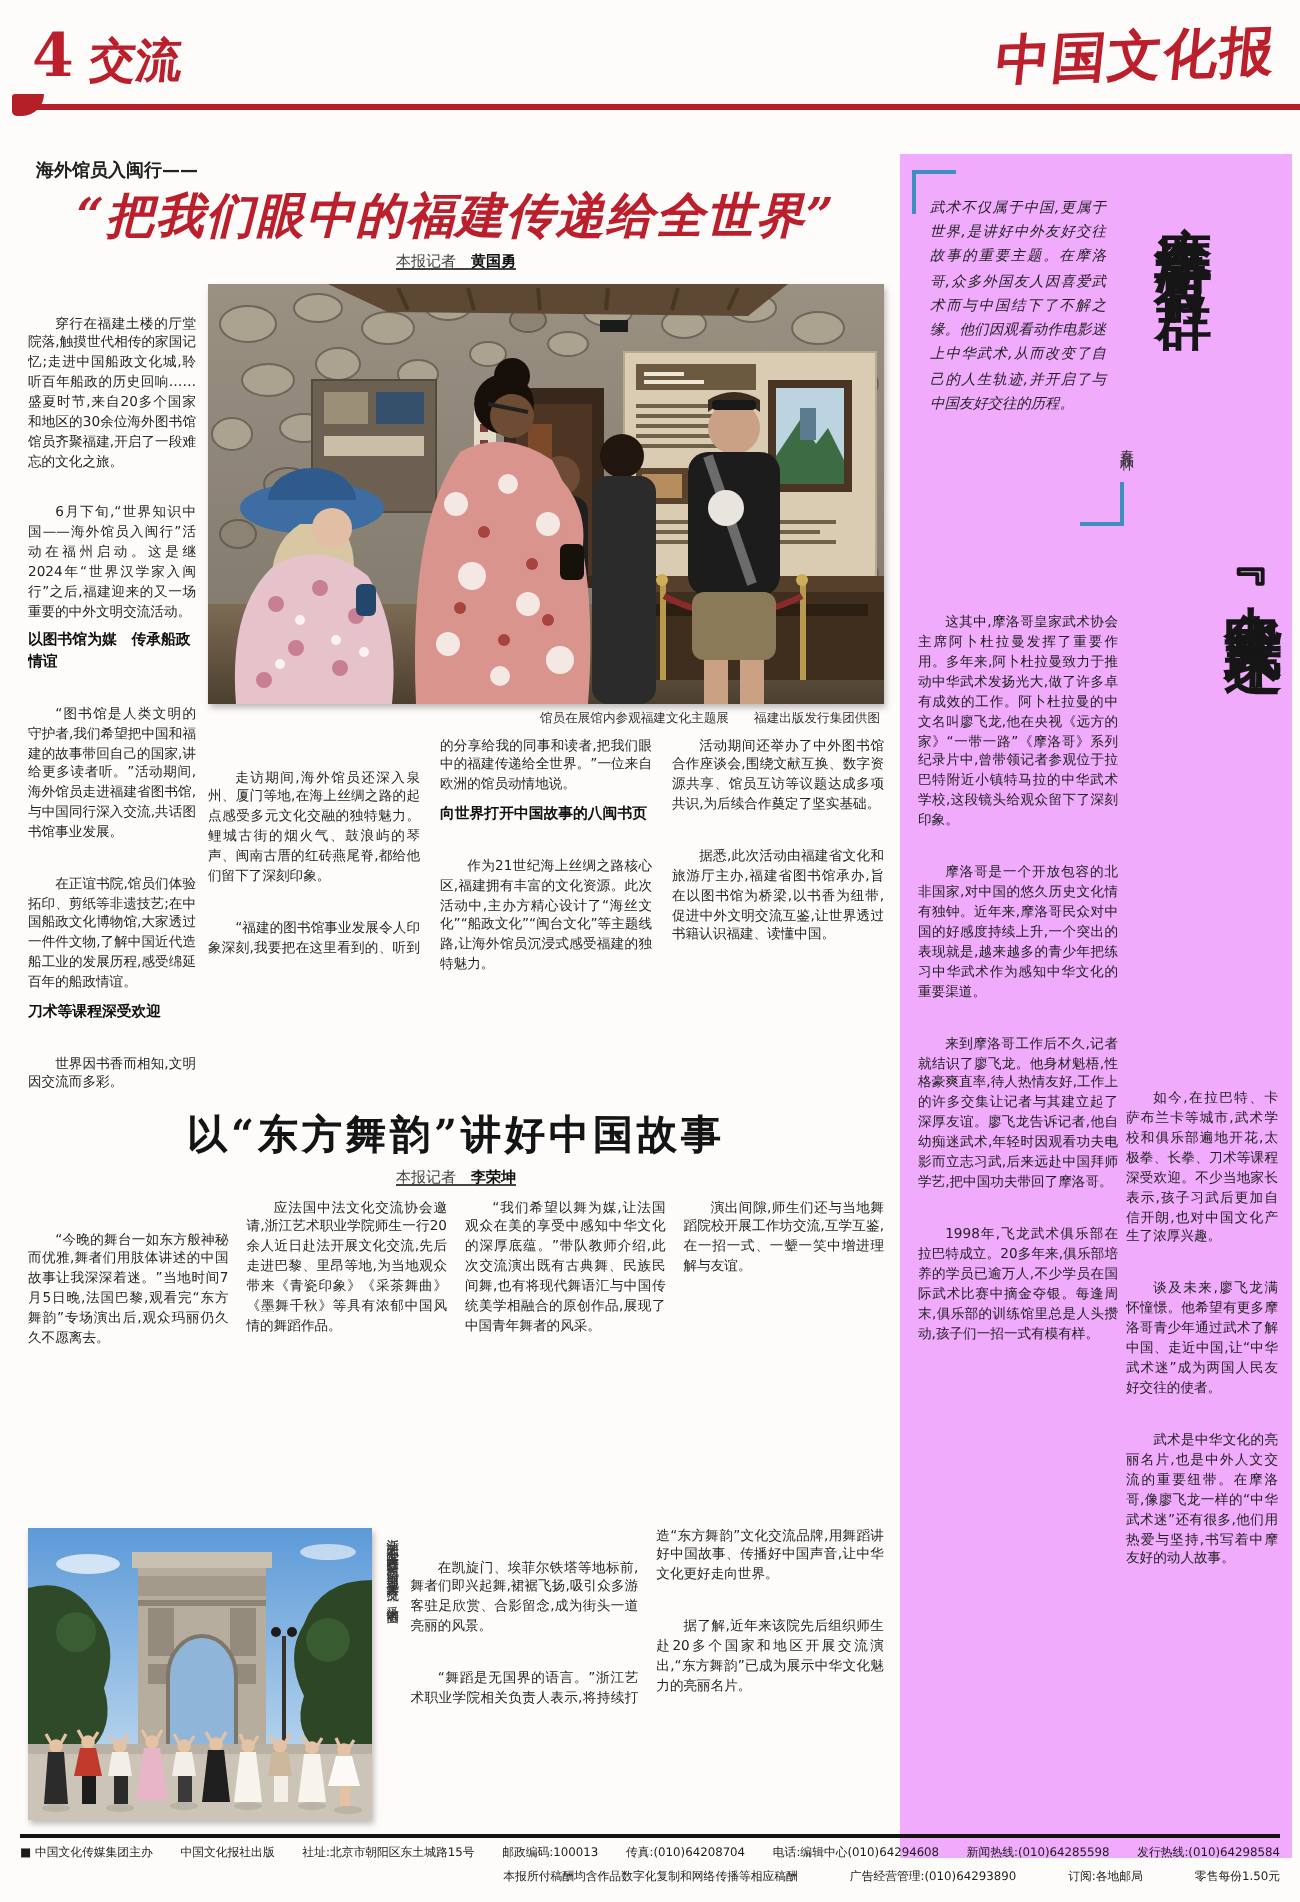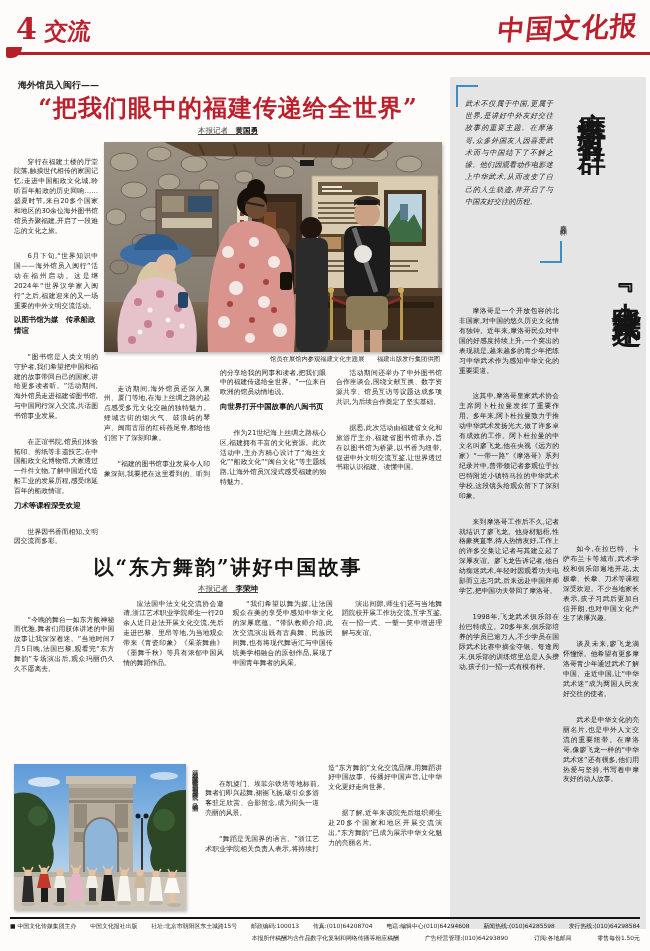--- a/index.html
+++ b/index.html
@@ -17,42 +17,42 @@
   .mh-right{position:absolute;right:150px;top:12px;text-align:right;font-size:6.5px;line-height:1.6;color:#3a3a3a;}
   .brand{position:absolute;right:12px;top:10px;font-family:"DejaVu Serif","Liberation Serif",serif;
     font-size:27px;font-weight:900;color:#bc1f2c;transform:rotate(-2deg) skewX(-8deg);letter-spacing:1px;}
   .red-rule{position:absolute;left:10px;right:0;top:52px;height:3px;background:#b51f27;}
   .red-rule::before{content:"";position:absolute;left:-4px;top:-5px;width:16px;height:11px;background:#b51f27;border-radius:2px 0 14px 3px;}
   
   .main{position:absolute;top:77px;left:14px;width:622px;height:852px;display:flex;gap:8px;}
   .left-zone{width:428px;position:relative;}
   
   .kicker{font-size:9px;font-weight:bold;color:#222;margin:2px 0 2px 4px;}
-  .headline1{font-family:"DejaVu Serif","Liberation Serif",serif;font-size:24px;font-weight:900;color:#bc1f2c;text-align:center;letter-spacing:1px;margin:2px 0 4px;line-height:1.15;}
+  .headline1{font-family:"DejaVu Serif","Liberation Serif",serif;font-size:24px;font-weight:900;color:#bc1f2c;text-align:center;letter-spacing:1px;margin:2px 0 4px;line-height:1.15;font-style:italic;}
   .byline{font-size:7.5px;text-align:center;color:#444;margin-bottom:6px;text-decoration:underline;}
   .byline b{color:#111;}
   .a1-row{display:flex;gap:6px;}
   .narrow-col{width:84px;height:402px;overflow:hidden;font-size:6.8px;line-height:1.45;text-align:justify;}
   p.np{margin:16px 0 1px;text-indent:2em;}
   .subhead{font-weight:bold;font-size:7.4px;text-align:left;margin:4px 0;color:#111;}
   .photo-stack{width:338px;}
   .photo-frame{width:338px;height:210px;background:#888;box-shadow:1px 2px 3px rgba(0,0,0,.25);}
   .photo-frame svg{display:block;}
   .caption1{font-size:6.3px;color:#333;text-align:right;margin:3px 2px 5px 0;}
   .cols3{column-count:3;column-gap:10px;height:168px;overflow:hidden;font-size:6.8px;line-height:1.45;text-align:justify;}
   
   .article2{margin-top:10px;}
   .headline2{font-family:"DejaVu Serif","Liberation Serif",serif;font-size:20px;font-weight:900;color:#141414;text-align:center;letter-spacing:2px;margin:0 0 3px;}
   .cols4{column-count:4;column-gap:9px;height:158px;overflow:hidden;font-size:6.8px;line-height:1.45;text-align:justify;margin-top:4px;}
   .a2-bottom{display:flex;gap:5px;margin-top:6px;}
   .photo2-frame{width:172px;height:146px;box-shadow:1px 2px 3px rgba(0,0,0,.25);}
   .vcap{writing-mode:vertical-rl;text-orientation:upright;font-size:6.2px;line-height:1.5;height:146px;color:#333;letter-spacing:1px;}
   .cols2{column-count:2;column-gap:9px;height:146px;overflow:hidden;flex:1;font-size:6.8px;line-height:1.45;text-align:justify;}
   
-  .panel{width:196px;height:852px;background:#e5e5e5;position:relative;flex-shrink:0;}
+  .panel{width:196px;height:852px;background:#f0abfc;position:relative;flex-shrink:0;}
   .quote-box{position:absolute;left:6px;top:8px;width:106px;height:178px;padding:13px 9px;box-sizing:border-box;
     font-size:7.2px;line-height:1.7;font-style:italic;color:#1f1f1f;text-align:justify;}
   .corner{position:absolute;width:20px;height:20px;}
   .corner.tl{left:0;top:0;border-top:2.5px solid #3d8ec2;border-left:2.5px solid #3d8ec2;}
   .corner.br{right:0;bottom:0;border-bottom:2.5px solid #3d8ec2;border-right:2.5px solid #3d8ec2;}
   .v-title{writing-mode:vertical-rl;text-orientation:upright;font-family:"DejaVu Serif","Liberation Serif",serif;
     font-weight:900;color:#161616;position:absolute;letter-spacing:7px;}
   .v-title.t1{left:122px;top:12px;font-size:29px;}
   .v-title.t2{left:157px;top:198px;font-size:29px;letter-spacing:4px;}
   .v-author{writing-mode:vertical-rl;text-orientation:upright;position:absolute;left:108px;top:142px;font-size:7px;color:#333;letter-spacing:2px;}
@@ -410,22 +410,22 @@
       <div class="quote-box">
         <div class="corner tl"></div>
         <div class="corner br"></div>
         <span>武术不仅属于中国,更属于世界,是讲好中外友好交往故事的重要主题。在摩洛哥,众多外国友人因喜爱武术而与中国结下了不解之缘。他们因观看动作电影迷上中华武术,从而改变了自己的人生轨迹,并开启了与中国友好交往的历程。</span>
       </div>
       <div class="v-author">秦晶林</div>
       <div class="v-title t1">摩洛哥有一群</div>
       <div class="v-title t2">『中华武术迷』</div>
 
       <div class="panel-col pl">
+        <p class="np">这其中,摩洛哥皇家武术协会主席阿卜杜拉曼发挥了重要作用。多年来,阿卜杜拉曼致力于推动中华武术发扬光大,做了许多卓有成效的工作。阿卜杜拉曼的中文名叫廖飞龙,他在央视《远方的家》“一带一路”《摩洛哥》系列纪录片中,曾带领记者参观位于拉巴特附近小镇特马拉的中华武术学校,这段镜头给观众留下了深刻印象。</p>
         <p class="np">摩洛哥是一个开放包容的北非国家,对中国的悠久历史文化情有独钟。近年来,摩洛哥民众对中国的好感度持续上升,一个突出的表现就是,越来越多的青少年把练习中华武术作为感知中华文化的重要渠道。</p>
-        <p class="np">这其中,摩洛哥皇家武术协会主席阿卜杜拉曼发挥了重要作用。多年来,阿卜杜拉曼致力于推动中华武术发扬光大,做了许多卓有成效的工作。阿卜杜拉曼的中文名叫廖飞龙,他在央视《远方的家》“一带一路”《摩洛哥》系列纪录片中,曾带领记者参观位于拉巴特附近小镇特马拉的中华武术学校,这段镜头给观众留下了深刻印象。</p>
         <p class="np">来到摩洛哥工作后不久,记者就结识了廖飞龙。他身材魁梧,性格豪爽直率,待人热情友好,工作上的许多交集让记者与其建立起了深厚友谊。廖飞龙告诉记者,他自幼痴迷武术,年轻时因观看功夫电影而立志习武,后来远赴中国拜师学艺,把中国功夫带回了摩洛哥。</p>
         <p class="np">1998年,飞龙武术俱乐部在拉巴特成立。20多年来,俱乐部培养的学员已逾万人,不少学员在国际武术比赛中摘金夺银。每逢周末,俱乐部的训练馆里总是人头攒动,孩子们一招一式有模有样。</p>
       </div>
       <div class="panel-col pr">
         <p class="np">如今,在拉巴特、卡萨布兰卡等城市,武术学校和俱乐部遍地开花,太极拳、长拳、刀术等课程深受欢迎。不少当地家长表示,孩子习武后更加自信开朗,也对中国文化产生了浓厚兴趣。</p>
         <p class="np">谈及未来,廖飞龙满怀憧憬。他希望有更多摩洛哥青少年通过武术了解中国、走近中国,让“中华武术迷”成为两国人民友好交往的使者。</p>
         <p class="np">武术是中华文化的亮丽名片,也是中外人文交流的重要纽带。在摩洛哥,像廖飞龙一样的“中华武术迷”还有很多,他们用热爱与坚持,书写着中摩友好的动人故事。</p>
       </div>
     </div>
   </div>

